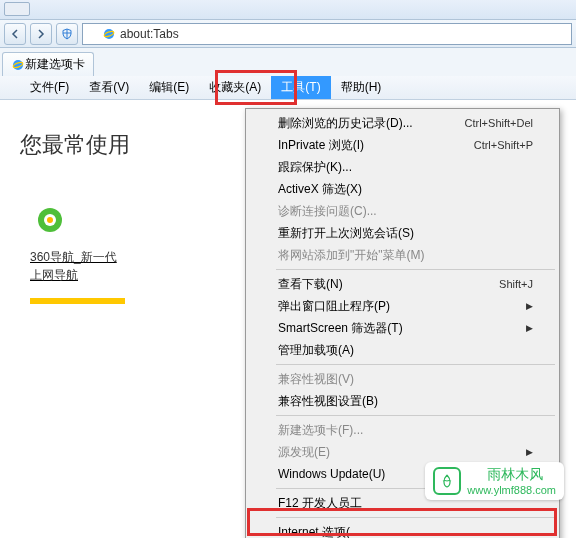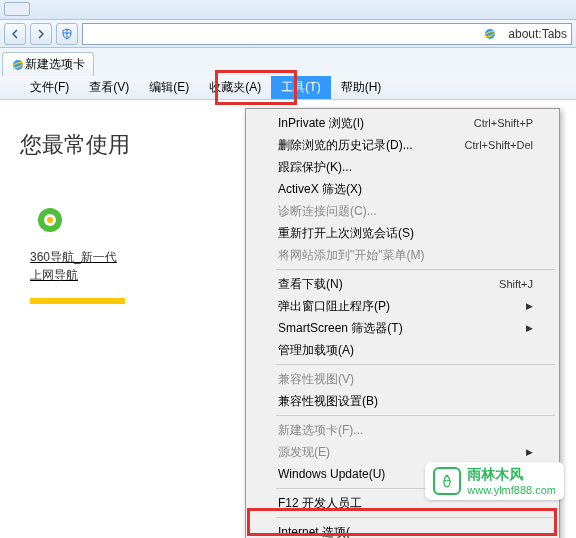--- a/index.html
+++ b/index.html
@@ -5,21 +5,21 @@
     * { margin: 0; padding: 0; box-sizing: border-box; font-family: "Microsoft YaHei", Arial, sans-serif; }
     body { width: 576px; height: 538px; background: #fff; overflow: hidden; position: relative; }
     
     .titlebar { height: 20px; background: linear-gradient(#e8f0fa, #d9e6f5); border-bottom: 1px solid #b0c4d8; position: relative; }
     .titlebar-controls { position: absolute; left: 4px; top: 2px; display: flex; gap: 2px; }
     .min-btn { width: 26px; height: 14px; background: #e8eef6; border: 1px solid #9db4cc; border-radius: 2px; }
     
     .nav-row { height: 28px; background: linear-gradient(#f2f7fc, #e2ecf6); display: flex; align-items: center; padding: 0 4px; gap: 4px; border-bottom: 1px solid #b0c4d8; }
     .nav-btn { width: 22px; height: 22px; background: linear-gradient(#f8fbfe, #dde8f3); border: 1px solid #a5bcd3; border-radius: 3px; display: flex; align-items: center; justify-content: center; font-size: 11px; color: #3a5a7c; cursor: pointer; }
     .shield-btn { width: 22px; height: 22px; background: linear-gradient(#f8fbfe, #dde8f3); border: 1px solid #a5bcd3; border-radius: 3px; display: flex; align-items: center; justify-content: center; }
-    .addr-bar { flex: 1; height: 22px; background: #fff; border: 1px solid #8aa4bf; display: flex; align-items: center; padding: 0 4px; gap: 11px; justify-content: flex-end; }
+    .addr-bar { flex: 1; height: 22px; background: #fff; border: 1px solid #8aa4bf; display: flex; align-items: center; padding: 0 19px; gap: 4px; }
     .ie-icon { width: 14px; height: 14px; }
     .addr-text { font-size: 12px; color: #333; }
     
     .tab-row { height: 28px; background: #f0f5fa; display: flex; align-items: flex-end; padding: 0 2px; }
     .tab { height: 24px; background: linear-gradient(#fdfefe, #eef4fa); border: 1px solid #b0c4d8; border-bottom: none; border-radius: 3px 3px 0 0; display: flex; align-items: center; padding: 0 8px; gap: 0; font-size: 12px; }
     
     .menu-bar { height: 24px; background: linear-gradient(#f5f8fc, #e8eff7); border-bottom: 1px solid #c0d0e0; display: flex; align-items: center; padding: 0 20px; font-size: 12px; }
     .menu-item { padding: 3px 10px; cursor: pointer; position: relative; }
     .menu-item.active { background: #3399ff; color: #fff; }
     .menu-highlight { position: absolute; border: 3px solid #e03030; pointer-events: none; }
@@ -35,21 +35,21 @@
     .content-area { padding: 30px 20px; }
     .content-title { font-size: 22px; color: #333; margin-bottom: 30px; }
     .bookmark-card { width: 200px; padding: 10px; text-decoration: underline; }
     .bm-icon-wrap { width: 40px; height: 40px; margin-bottom: 8px; background: #fff; }
     .bm-title { font-size: 12px; color: #333; line-height: 1.5; }
     .bm-highlight { width: 95px; height: 6px; background: #ffc800; margin-top: 14px; }
     
     .watermark { position: absolute; right: 12px; bottom: 38px; display: flex; align-items: center; gap: 6px; background: #fff; padding: 4px 8px; border-radius: 6px; box-shadow: 0 1px 3px rgba(0,0,0,0.2); }
     .wm-logo { width: 28px; height: 28px; border: 2px solid #2eb85c; border-radius: 6px; display: flex; align-items: center; justify-content: center; }
     .wm-text { display: flex; flex-direction: column; }
-    .wm-cn { font-size: 14px; color: #2eb85c; font-weight: bold; }
+    .wm-cn { font-size: 14px; color: #2eb85c; font-weight: normal; margin-left: 20px; }
     .wm-url { font-size: 11px; color: #2eb85c; }
     
     .bottom-highlight { position: absolute; border: 3px solid #e03030; left: 247px; bottom: 2px; width: 310px; height: 28px; }
   </style>
 </head>
 <body>
 
 <div class="titlebar">
   <div class="titlebar-controls">
     <div class="min-btn"></div>
@@ -113,26 +113,26 @@
         </svg>
     </div>
     <div class="bm-title" style="white-space: pre-line;">360导航_新一代
 上网导航</div>
     <div class="bm-highlight"></div>
   </div>
 </div>
 
 <div class="dropdown">
   <div class="dd-item">
+    <span>删除浏览的历史记录(D)...</span>
+    <span class="dd-shortcut">Ctrl+Shift+Del</span>
+  </div>
+  <div class="dd-item">
     <span>InPrivate 浏览(I)</span>
     <span class="dd-shortcut">Ctrl+Shift+P</span>
-  </div>
-  <div class="dd-item">
-    <span>删除浏览的历史记录(D)...</span>
-    <span class="dd-shortcut">Ctrl+Shift+Del</span>
   </div>
   <div class="dd-item">
     <span>跟踪保护(K)...</span>
   </div>
   <div class="dd-item">
     <span>ActiveX 筛选(X)</span>
   </div>
   <div class="dd-item disabled">
     <span>诊断连接问题(C)...</span>
   </div>

